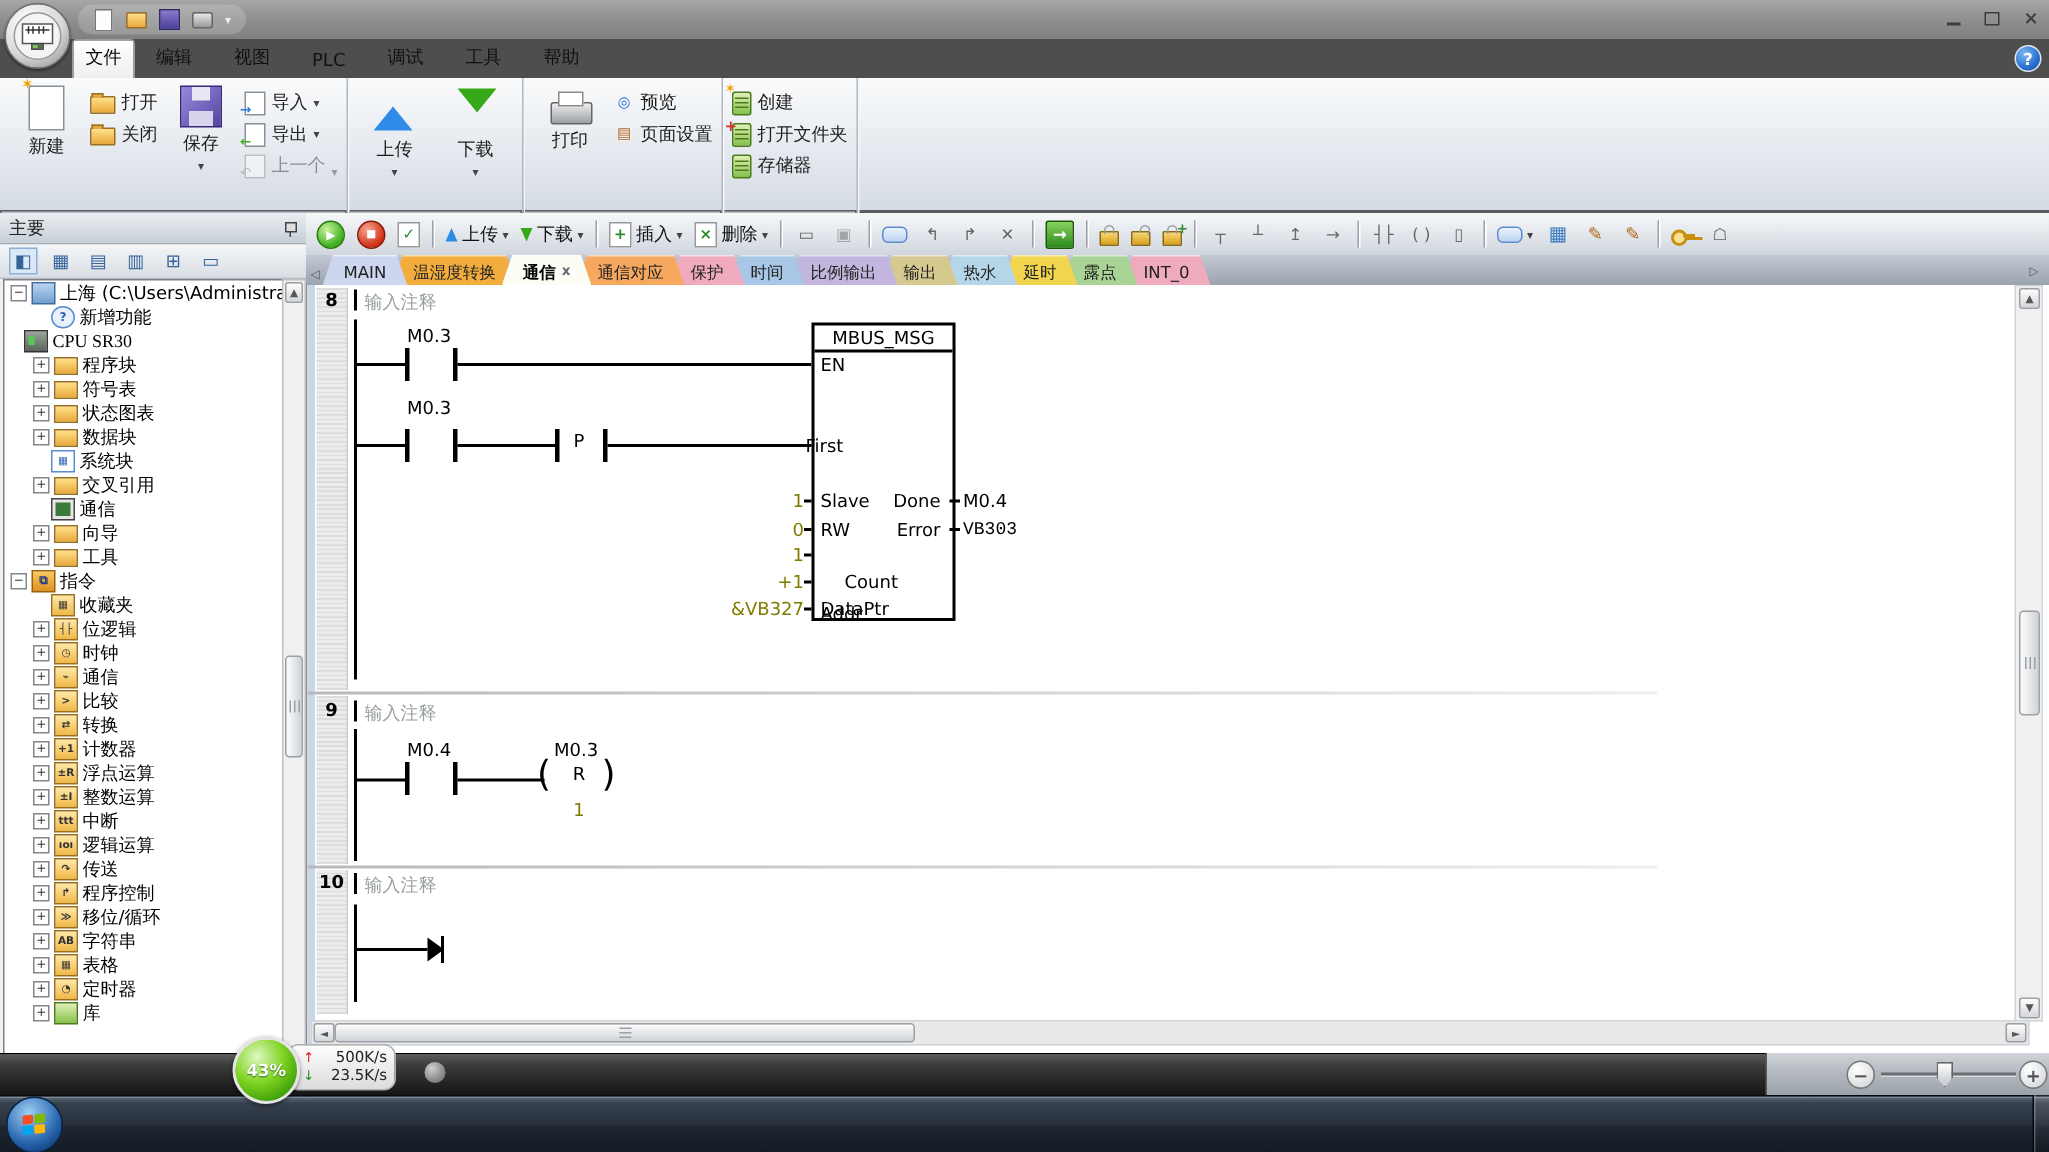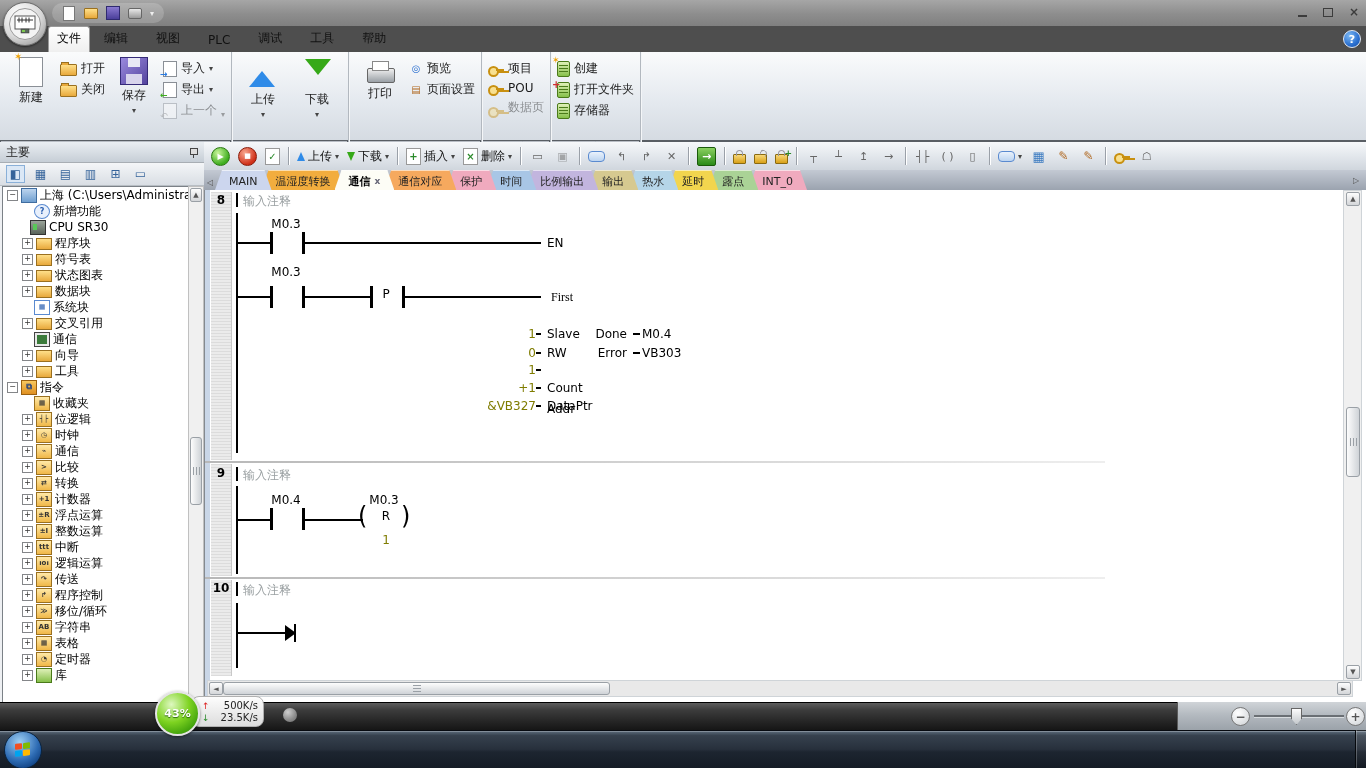--- a/index.html
+++ b/index.html
@@ -348,37 +348,20 @@
         <div class="rsmall">
           <span class="ic-mini ic-pagesetup">▤</span>
           <span>页面设置</span>
         </div>
       </div>
       <div class="rglabel">打印</div>
     </div>
     <div class="rgroup">
       <div class="rcol">
         <div class="rsmall">
-          <span class="keyicon"></span>
-          <span>项目</span>
-        </div>
-        <div class="rsmall">
-          <span class="keyicon"></span>
-          <span>POU</span>
-        </div>
-        <div class="rsmall disabled">
-          <span class="keyicon"></span>
-          <span>数据页</span>
-        </div>
-      </div>
-      <div class="rglabel">保护</div>
-    </div>
-    <div class="rgroup">
-      <div class="rcol">
-        <div class="rsmall">
           <span class="ic-lib new"></span>
           <span>创建</span>
         </div>
         <div class="rsmall">
           <span class="ic-lib open"></span>
           <span>打开文件夹</span>
         </div>
         <div class="rsmall">
           <span class="ic-lib"></span>
           <span>存储器</span>
@@ -404,21 +387,21 @@
   <div id="tree">
       <div class="trow" style="padding-left: 4px;">
         <span class="texp">−</span>
         <span class="tic project"></span>
         <span class="tlabel">上海 (C:\Users\Administrator.</span>
       </div>
       <div class="trow" style="padding-left: 31px;">
         <span class="tic whatsnew">?</span>
         <span class="tlabel">新增功能</span>
       </div>
-      <div class="trow" style="padding-left: 27px;">
+      <div class="trow" style="padding-left: 13px; font-family: Liberation Serif, serif;">
         <span class="tic cpu"></span>
         <span class="tlabel">CPU SR30</span>
       </div>
       <div class="trow" style="padding-left: 19px;">
         <span class="texp">+</span>
         <span class="tic folder"></span>
         <span class="tlabel">程序块</span>
       </div>
       <div class="trow" style="padding-left: 19px;">
         <span class="texp">+</span>
@@ -752,44 +735,47 @@
   <div class="hline" style="left:33px;top:106px;width:32px;"></div>
   <div class="cbar" style="left:65px;top:96px;"></div>
   <div class="cbar" style="left:97px;top:96px;"></div>
   <div class="lbl ctr" style="left:61px;top:75px;width:40px;">M0.3</div>
   <div class="hline" style="left:100px;top:106px;width:65px;"></div>
   <div class="cbar" style="left:165px;top:96px;"></div>
   <div class="cbar" style="left:197px;top:96px;"></div>
   <div class="lbl ctr" style="left:168px;top:97px;width:26px;">P</div>
   <div class="hline" style="left:200px;top:106px;width:136px;"></div>
 
+  <div class="fblock" style="left:336px;top:25px;width:92px;height:195px;">
+    <div class="btitle">MBUS_MSG</div>
+  </div>
   <div class="lbl" style="left:342px;top:46px;">EN</div>
-  <div class="lbl" style="left:346px;top:100px;font-family:Liberation Serif, serif;">First</div>
+  <div class="lbl" style="left:332px;top:100px;">First</div>
   <div class="lbl" style="left:342px;top:137px;">Slave</div>
   <div class="lbl" style="left:342px;top:156px;">RW</div>
   <div class="lbl" style="left:342px;top:173px;margin-top:39px;">Addr</div>
-  <div class="lbl" style="left:342px;top:191px;">Count</div>
+  <div class="lbl" style="left:358px;top:191px;">Count</div>
   <div class="lbl" style="left:342px;top:209px;">DataPtr</div>
   <div class="lbl rtl" style="left:336px;top:137px;width:86px;">Done</div>
   <div class="lbl rtl" style="left:336px;top:156px;width:86px;">Error</div>
 
   <div class="val rtl" style="left:231px;top:137px;width:100px;">1</div>
   <div class="val rtl" style="left:231px;top:156px;width:100px;">0</div>
   <div class="val rtl" style="left:231px;top:173px;width:100px;">1</div>
   <div class="val rtl" style="left:231px;top:191px;width:100px;">+1</div>
   <div class="val rtl" style="left:231px;top:209px;width:100px;">&amp;VB327</div>
   <div class="hline" style="left:331px;top:143px;width:5px;"></div>
   <div class="hline" style="left:331px;top:162px;width:5px;"></div>
   <div class="hline" style="left:331px;top:179px;width:5px;"></div>
   <div class="hline" style="left:331px;top:197px;width:5px;"></div>
   <div class="hline" style="left:331px;top:215px;width:5px;"></div>
   <div class="hline" style="left:428px;top:143px;width:7px;"></div>
   <div class="hline" style="left:428px;top:162px;width:7px;"></div>
   <div class="lbl" style="left:437px;top:137px;">M0.4</div>
-  <div class="lbl" style="left:437px;top:156px;">VB303</div>
+  <div class="lbl" style="left:437px;top:156px;font-family:Liberation Mono, monospace;">VB303</div>
 
   <div class="netsep" style="top:271px;"></div>
 
   <div class="gutter" style="top:274px;height:112px;"></div>
   <div class="netno" style="top:276px;">9</div>
   <div class="ctick" style="left:31px;top:277px;"></div>
   <div class="comment" style="left:38px;top:277px;">输入注释</div>
   <div class="vline" style="left:31px;top:296px;height:88px;"></div>
   <div class="hline" style="left:33px;top:329px;width:32px;"></div>
   <div class="cbar" style="left:65px;top:318px;"></div>

